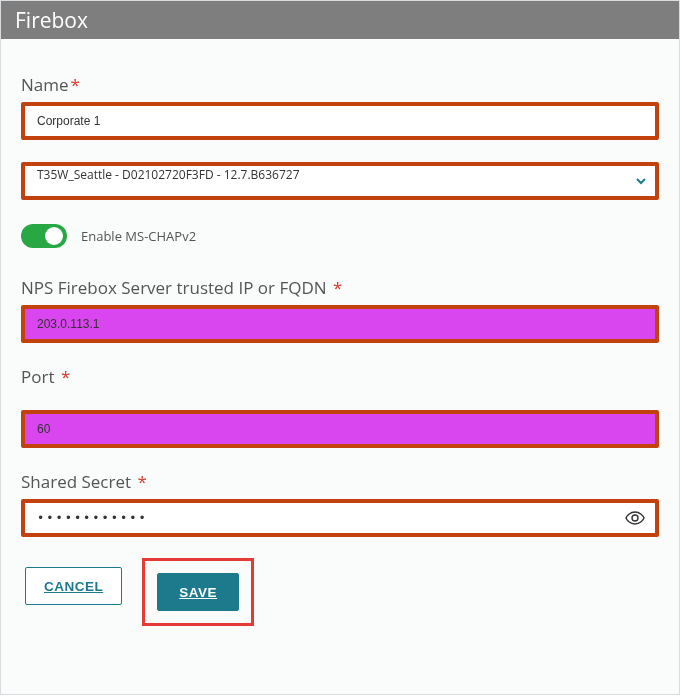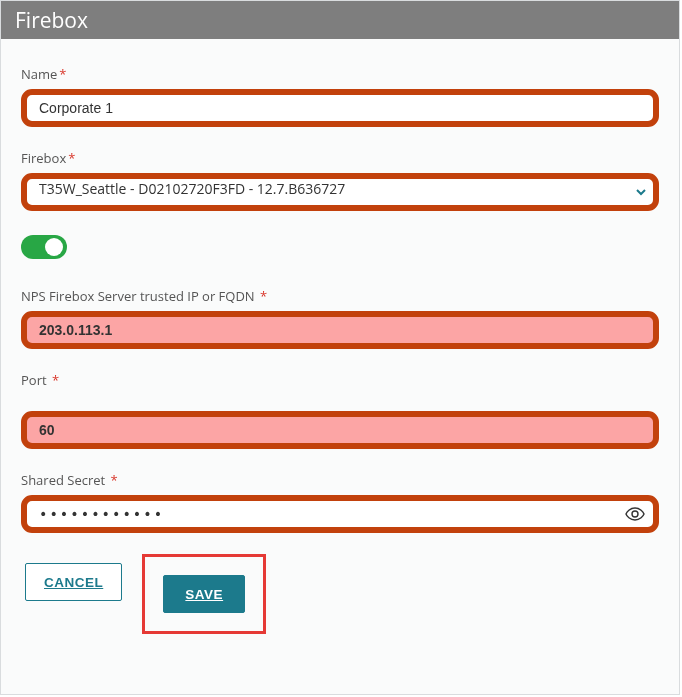--- a/index.html
+++ b/index.html
@@ -24,49 +24,50 @@
     font-weight:400;
     line-height:38px;
     padding:0 14px;
     height:38px;
   }
   .content {
     padding:26px 20px 20px 20px;
   }
   .field { margin-bottom:22px; }
   .field-label {
-    font-size:13px;
+    font-size:17px;
     color:#555;
     display:block;
     margin-bottom:6px;
+    margin-top:8px;
   }
   .req { color:#d9372b; margin-left:2px; }
   .text-input, .select-box {
     width:100%;
     height:38px;
-    border:6px solid #c2410c;
-    background:#fff;
-    font-size:14px;
+    border:4px solid #c2410c;
+    background:#fff;
+    font-size:12px;
     color:#333;
     padding:0 12px;
-    border-radius:11px;
+    border-radius:2px;
     outline:none;
   }
   .select-wrap { position:relative; }
   .select-box { padding-right:36px; cursor:pointer;padding-left:12px; }
   .chevron-down {
     position:absolute;
     right:12px;
     top:50%;
     transform:translateY(-50%);
     pointer-events:none;
   }
   .chevron-down svg { display:block; }
 
-  .hl { background:#fca5a5;font-weight:bold; }
+  .hl { background:#d946ef; }
 
   .toggle-row {
     display:flex;
     align-items:center;
     gap:14px;
     margin:24px 0 28px 0;
   }
   .toggle {
     width:46px; height:24px;
     background:#28a745;
@@ -114,21 +115,21 @@
     padding:0 18px;
     text-decoration:underline;
   }
   .btn-cancel {
     background:#fff;
     color:#1c7a8c;
     border:1.5px solid #1c7a8c;
   }
   .btn-save-wrap {
     border:3px solid #e53935;
-    padding:18px;
+    padding:12px;
     display:inline-flex;
     margin-top:-9px;
   }
   .btn-save {
     background:#1c7a8c;
     color:#fff;
     border:1px solid #1c7a8c;
   }
   .dots { letter-spacing:2px; font-family:monospace; }
 </style>
@@ -143,39 +144,37 @@
   <div class="content">
 
     <div class="field">
       <label class="field-label">
         <span>Name</span><span class="req">*</span>
       </label>
       <input class="text-input" type="text" value="Corporate 1" style="">
     </div>
 
     <div class="field">
-      <label class="field-label">
-        <span>Firebox</span><span class="req">*</span>
-      </label>
       <div class="select-wrap">
         <div class="select-box">
           <span>T35W_Seattle - D02102720F3FD - 12.7.B636727</span>
         </div>
         <span class="chevron-down">
           <svg width="12" height="12" viewBox="0 0 12 12">
               <path d="M2 4 L6 8 L10 4" fill="none" stroke="#1c7a8c" stroke-width="2"></path>
             </svg>
         </span>
       </div>
     </div>
 
     <div class="toggle-row">
       <button class="toggle" aria-pressed="true">
         <span class="knob"></span>
       </button>
+      <span class="toggle-label">Enable MS-CHAPv2</span>
     </div>
 
     <div class="field">
       <label class="field-label">
         <span>NPS Firebox Server trusted IP or FQDN</span><span class="req"> *</span>
       </label>
       <input class="text-input hl" type="text" value="203.0.113.1" style="">
     </div>
 
     <div class="field">

